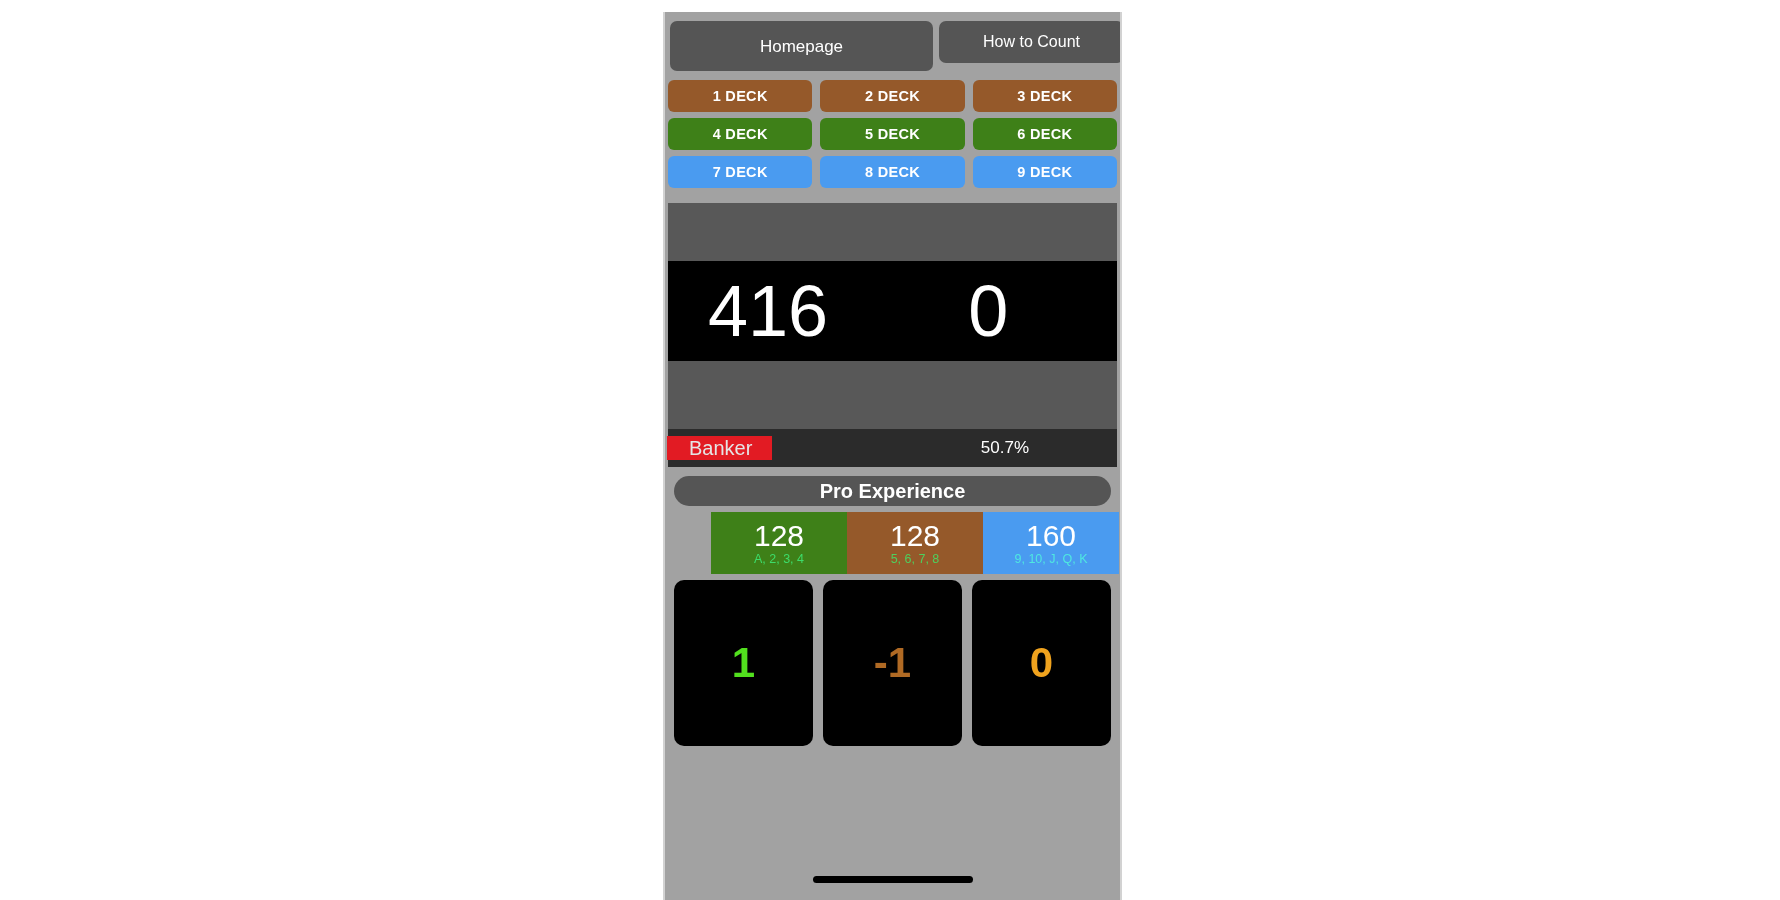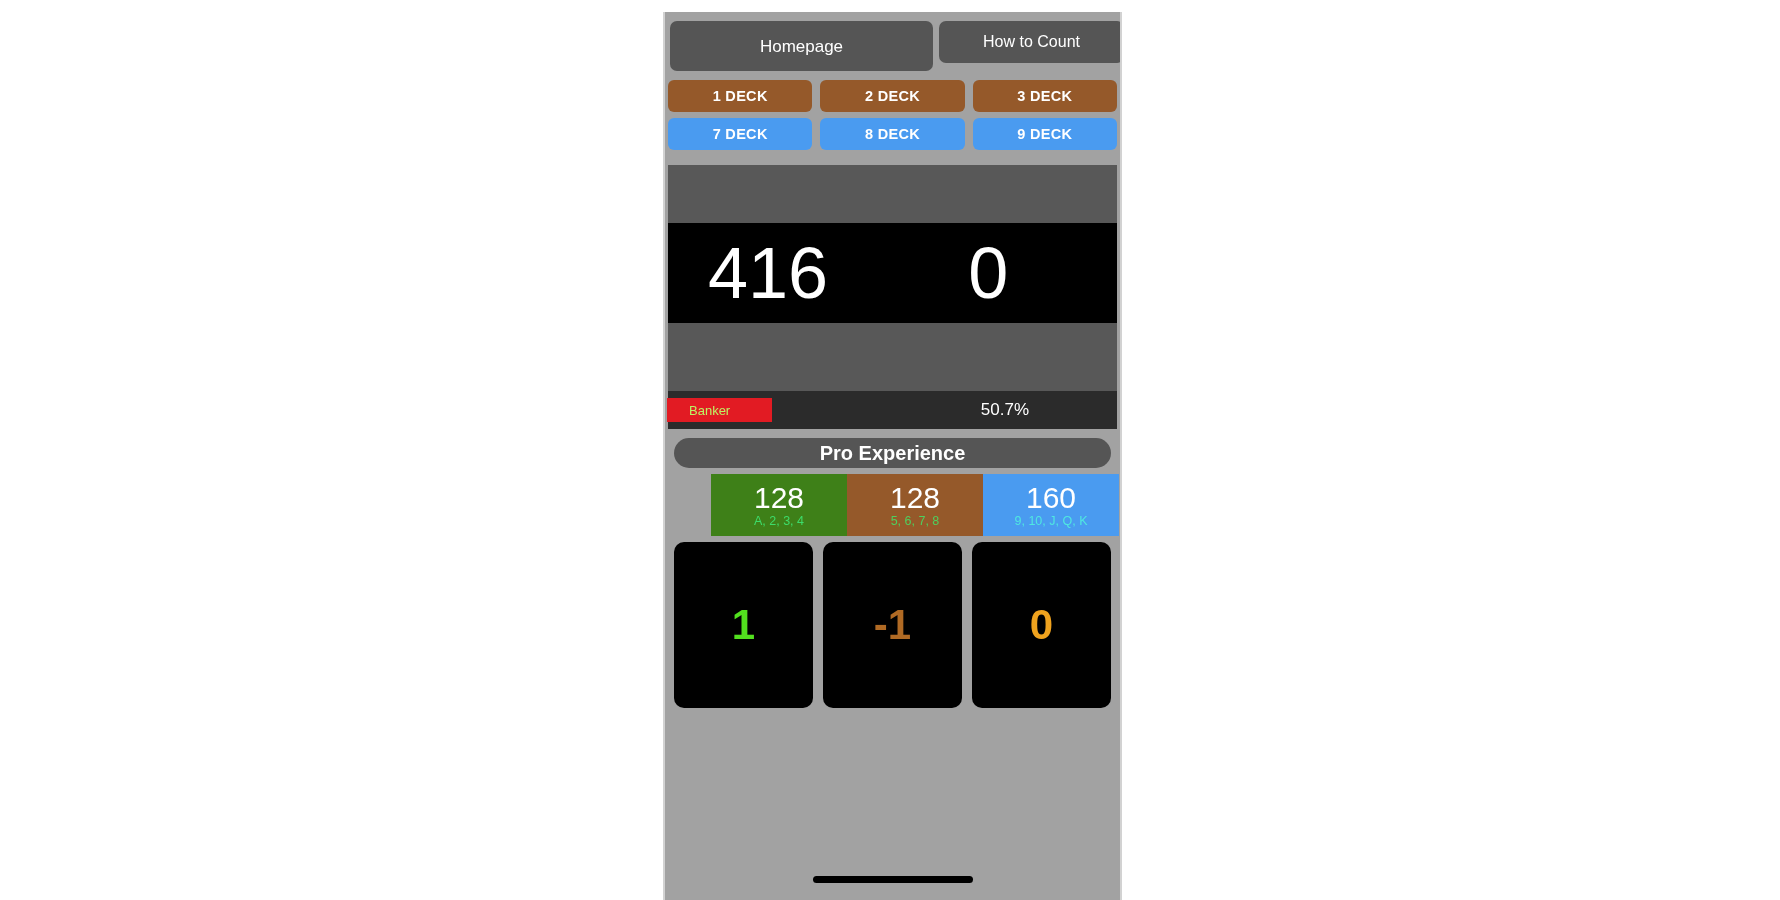--- a/index.html
+++ b/index.html
@@ -129,23 +129,23 @@
   .result-strip {
     background: #2b2b2b;
     margin: 0 3px;
     height: 38px;
     display: flex;
     align-items: center;
     position: relative;
   }
   .banker-chip {
     background: #e21b23;
-    color: #bef264;
-    font-family: "Liberation Sans", sans-serif;
-    font-size: 13px;
+    color: #e5e5e5;
+    font-family: "Liberation Sans", sans-serif;
+    font-size: 20px;
     height: 24px;
     width: 105px;
     display: flex;
     align-items: center;
     padding-left: 22px;
     margin-left: -1px;
   }
   .percent-val {
     position: absolute;
     right: 88px;
@@ -264,20 +264,25 @@
       <button class="nav-btn nav-howto">How to Count</button>
     </div>
 
     <div class="deck-grid">
       <div class="deck-row">
         <button class="deck-btn deck-brown">1 DECK</button>
         <button class="deck-btn deck-brown">2 DECK</button>
         <button class="deck-btn deck-brown">3 DECK</button>
       </div>
       <div class="deck-row">
+        <button class="deck-btn deck-green">4 DECK</button>
+        <button class="deck-btn deck-green">5 DECK</button>
+        <button class="deck-btn deck-green">6 DECK</button>
+      </div>
+      <div class="deck-row">
         <button class="deck-btn deck-blue">7 DECK</button>
         <button class="deck-btn deck-blue">8 DECK</button>
         <button class="deck-btn deck-blue">9 DECK</button>
       </div>
     </div>
 
     <div class="gray-panel gray-top"></div>
 
     <div class="bignum-bar">
       <span class="bignum bignum-left">416</span>

